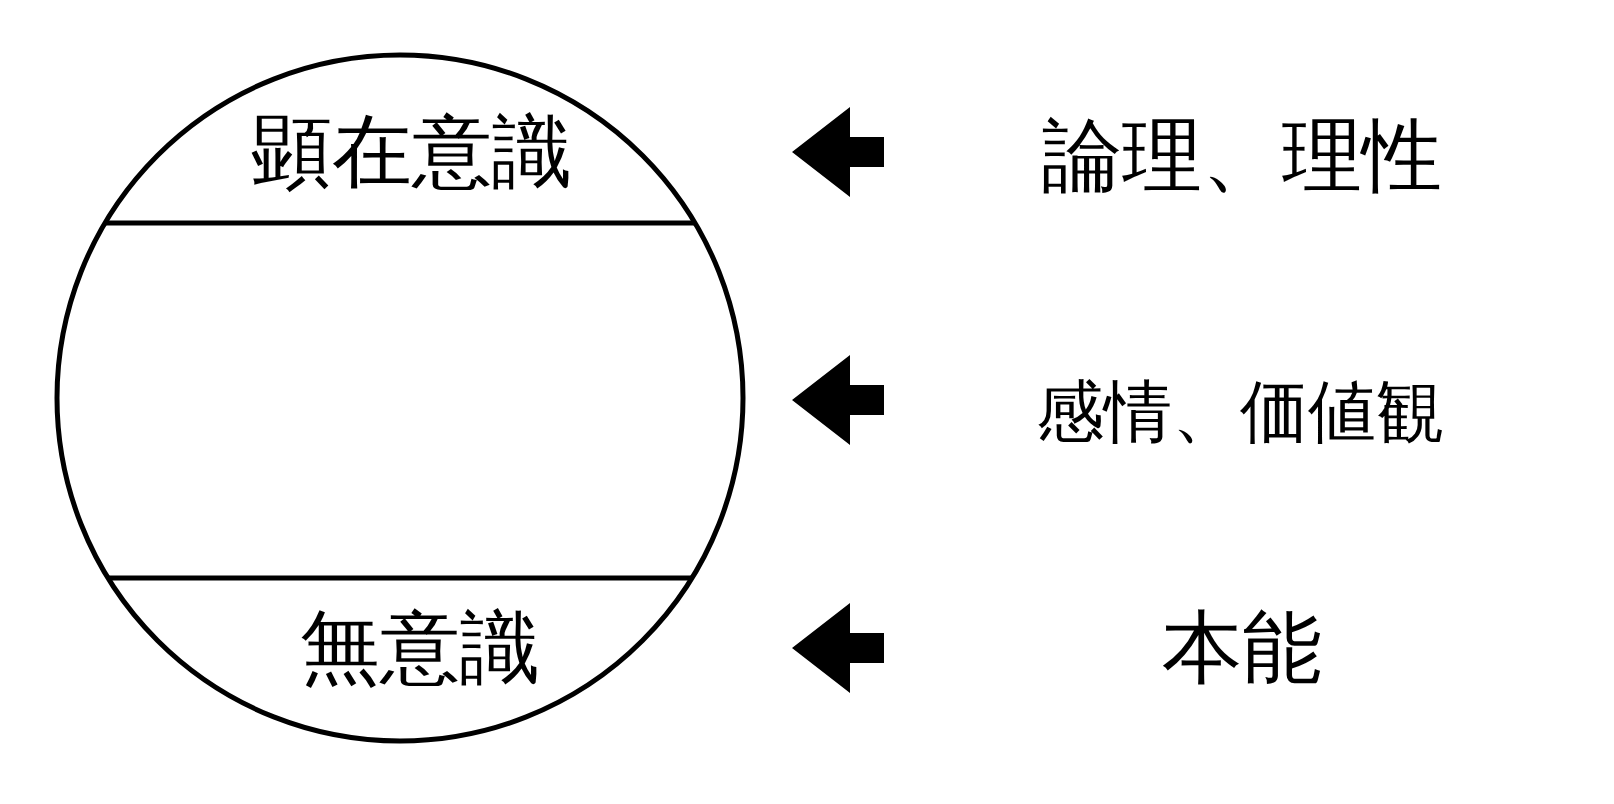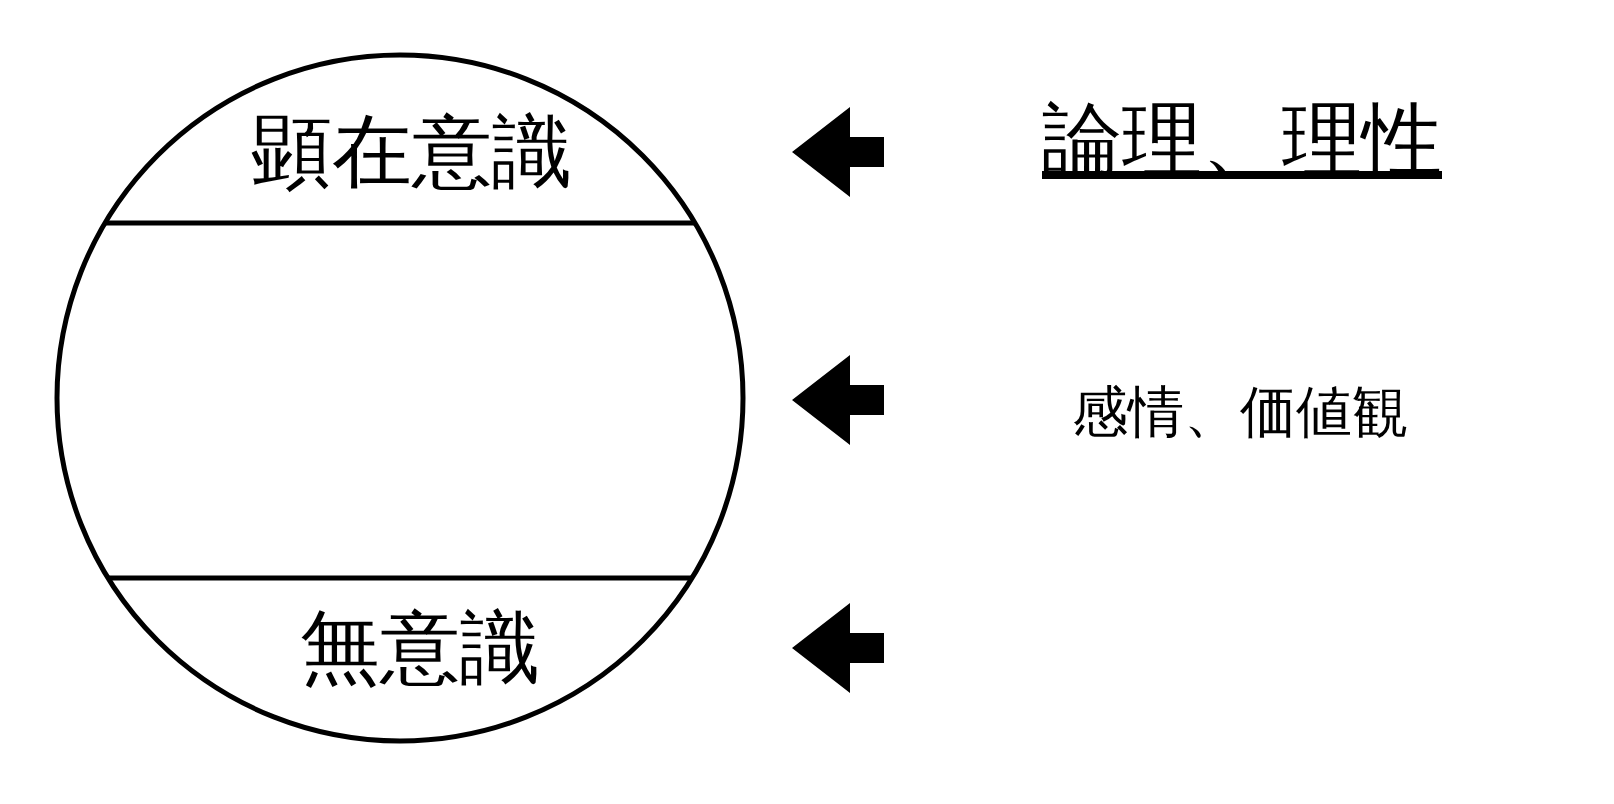--- a/index.html
+++ b/index.html
@@ -29,21 +29,21 @@
     font-size: 80px;
     line-height: 1;
     white-space: nowrap;
     color: #000000;
     text-align: center;
     font-weight: 500;
   }
   .annotation-block {
     position: absolute;
     transform: translate(-50%, -50%);
-    font-size: 56px;
+    font-size: 68px;
     line-height: 82px;
     white-space: nowrap;
     color: #000000;
     text-align: center;
     font-weight: 500;
   }
 </style>
 </head>
 <body>
 
@@ -60,20 +60,21 @@
     <path d="M792,152 L850,107 L850,137 L884,137 L884,167 L850,167 L850,197 Z" fill="#000000"></path>
     <path d="M792,400 L850,355 L850,385 L884,385 L884,415 L850,415 L850,445 Z" fill="#000000"></path>
     <path d="M792,648 L850,603 L850,633 L884,633 L884,663 L850,663 L850,693 Z" fill="#000000"></path>
   </svg>
 
   <div class="label" style="left:412px; top:152px;">顕在意識</div>
 
 
   <div class="label" style="left:420px; top:648px;text-align:right;">無意識</div>
 
-  <div class="label" style="left:1242px; top:140px;text-decoration:underline;">論理、理性</div>
+  <div class="label" style="left:1242px; top:156px;">論理、理性</div>
 
   <div class="annotation-block" style="left:1240px; top:412px;">
     <div>感情、価値観</div>
   </div>
 
+  <div class="label" style="left:1242px; top:648px;">本能</div>
 
 </div>
 
 </body></html>

